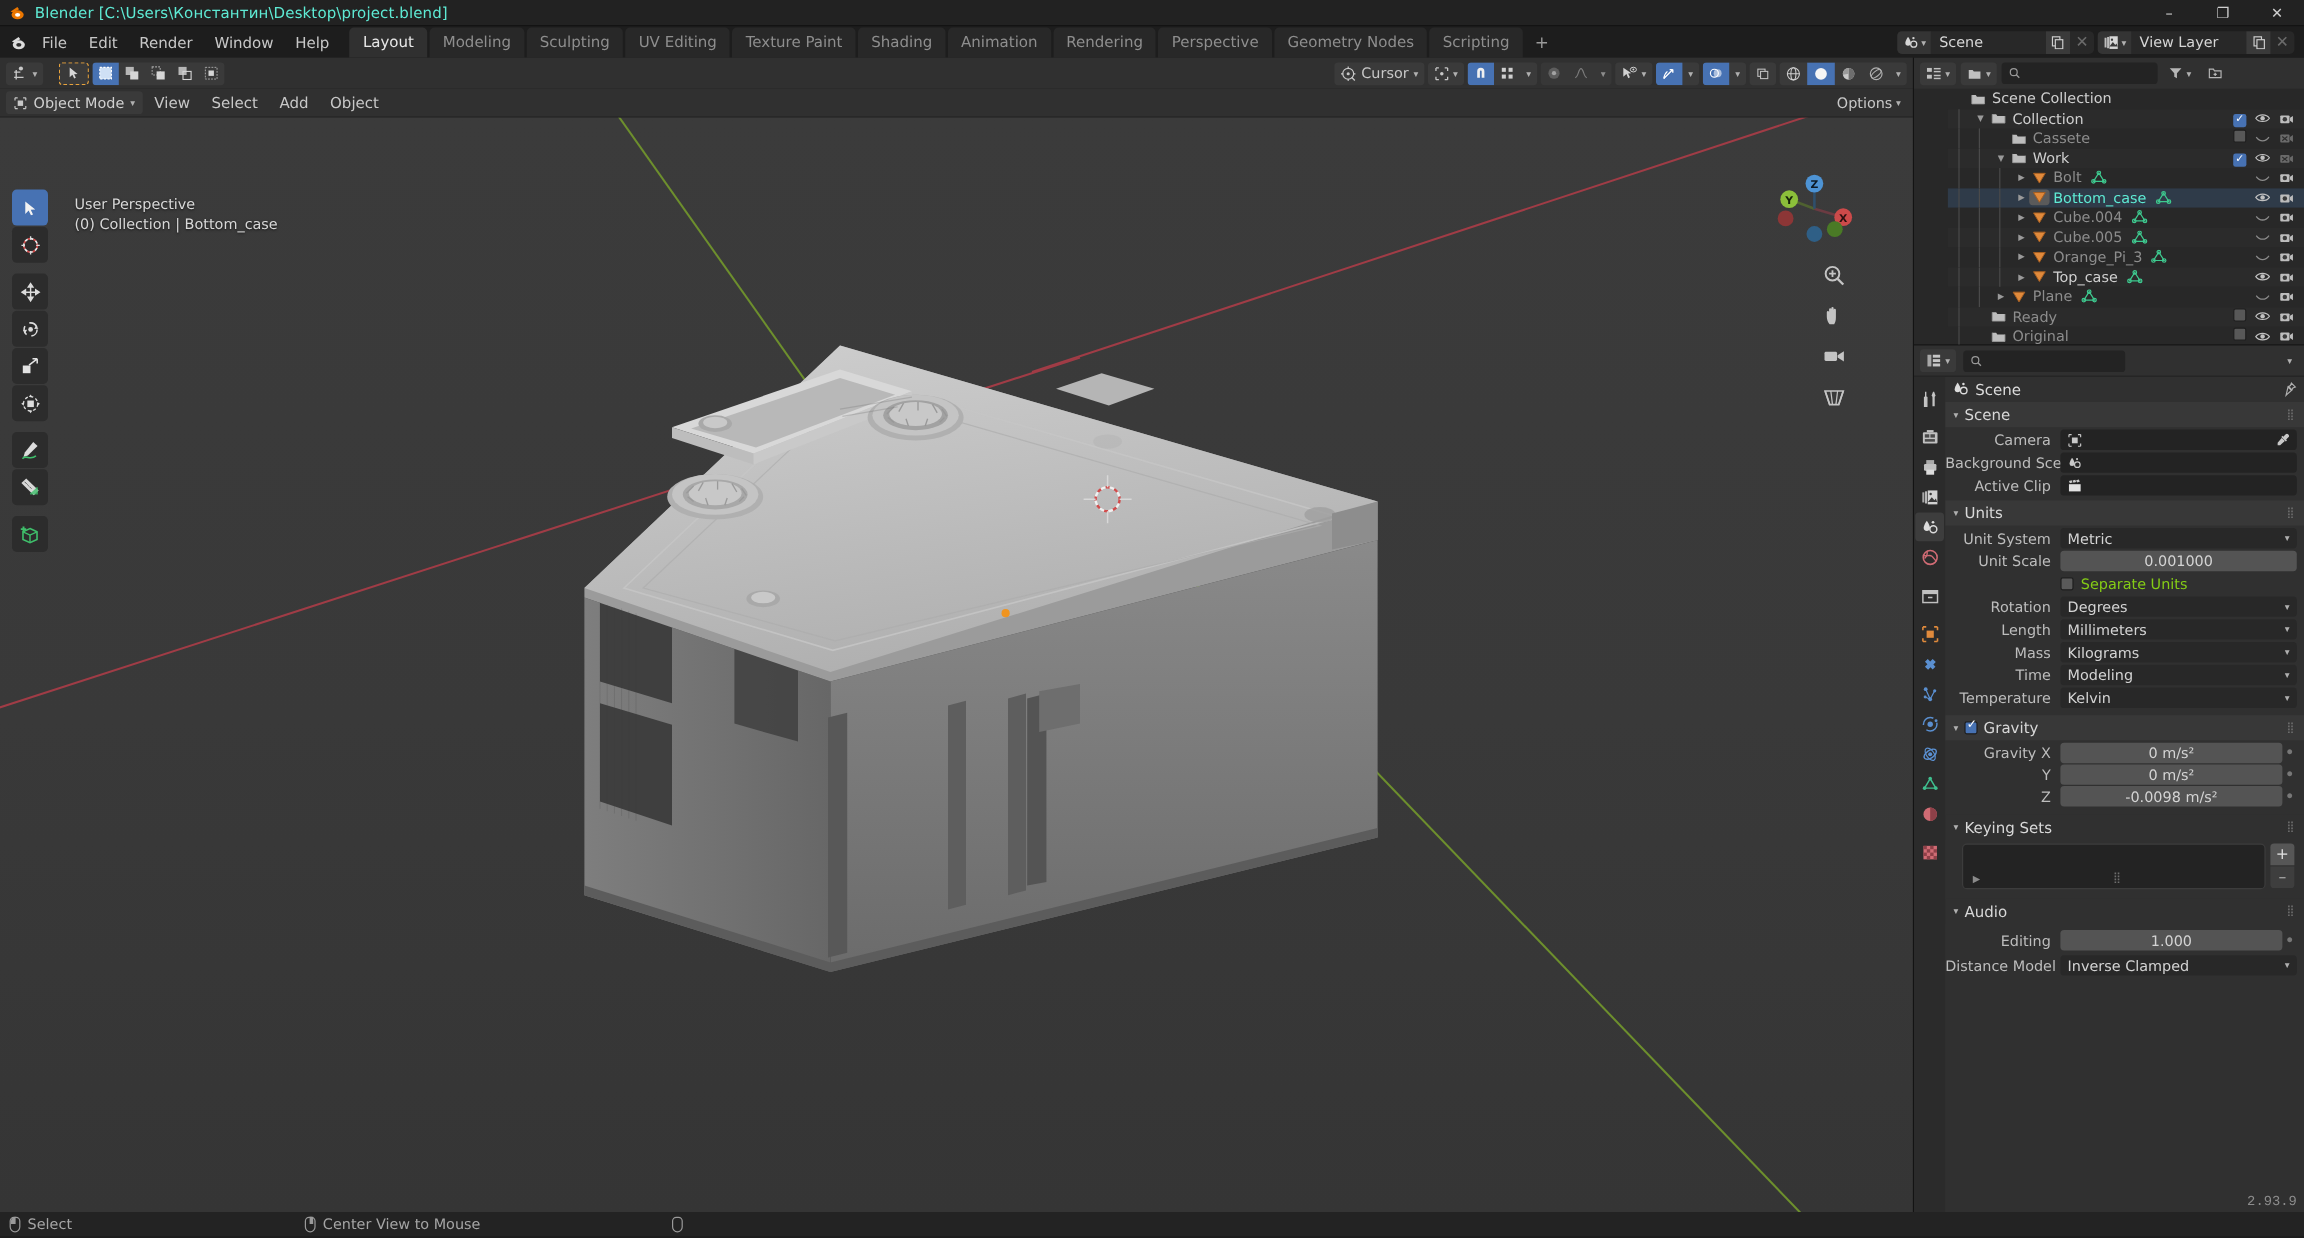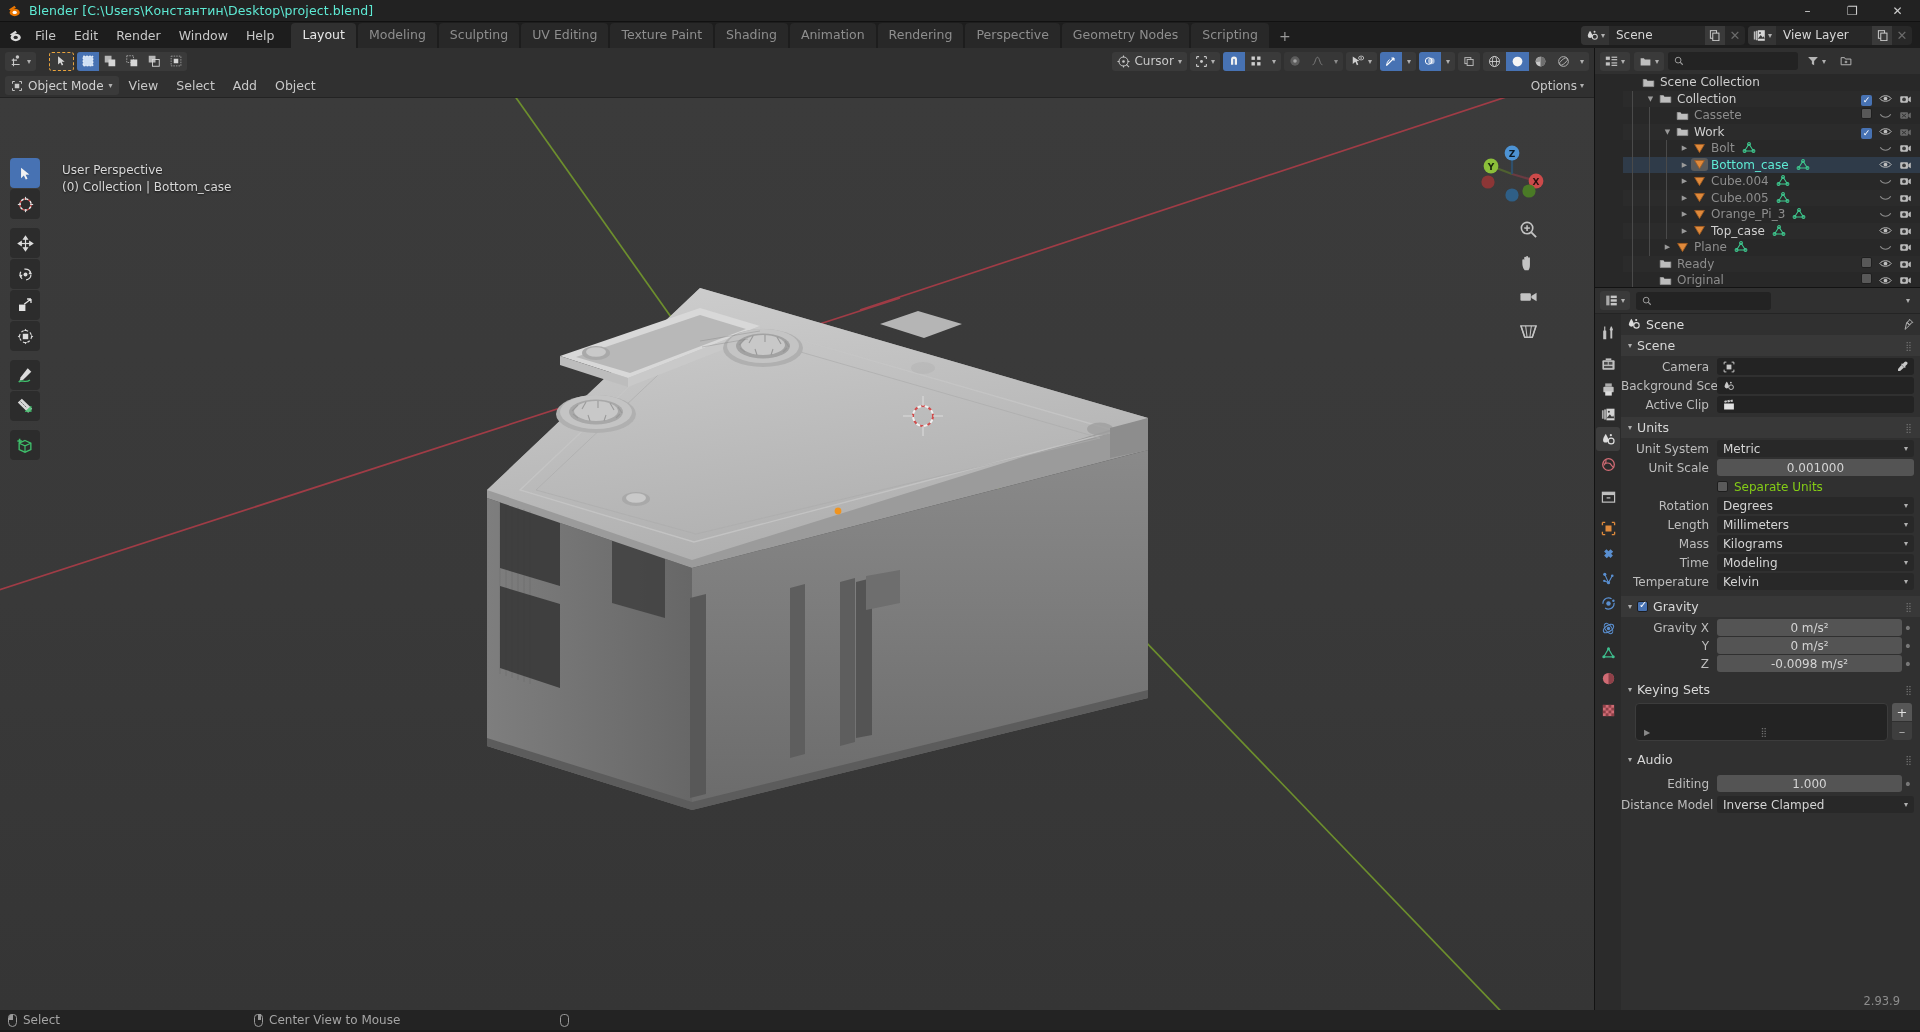--- a/index.html
+++ b/index.html
@@ -130,21 +130,21 @@
   .pfield{ flex:1; height:17px; background:#232323; border-radius:3px; display:flex;
     align-items:center; padding:0 6px; font-size:12px; color:#d4d4d4; gap:4px;}
   .pfield.drop{ background:#282828; justify-content:space-between;}
   .pfield.num{ background:#545454; justify-content:center; }
   .pdot{ width:12px; display:flex; align-items:center; justify-content:center; color:#777;
     font-size:14px; }
   .pcheck{ width:11px;height:11px; border:1px solid #1e1e1e; background:#5a5a5a; border-radius:2px;
     display:inline-block;}
   .pcheck.on{ background:#4772b3; position:relative;}
   .pcheck.on:after{ content:"✓"; position:absolute; left:1px; top:-3px; font-size:10px; color:#fff;}
-  #version{ position:absolute; right:20px; bottom:2px; font-size:11.5px; color:#8c8c8c;}
+  #version{ position:absolute; right:6px; bottom:2px; font-size:11.5px; color:#8c8c8c;font-family:Liberation Mono, monospace;}
 
   
   #status{ height:20px; background:#232323; display:flex; align-items:center; font-size:12px;
     color:#a5a5a5; padding:0 8px; gap:8px;}
   .sitem{ display:flex; align-items:center; gap:6px; }
   .mouse{ width:9px;height:13px;border:1.3px solid #9a9a9a; border-radius:4px 4px 5px 5px;
      position:relative; display:inline-block;}
   .mouse.l:before{ content:""; position:absolute; left:-0.3px; top:-0.3px; width:4px;height:6px;
      background:#9a9a9a; border-radius:4px 0 0 0;}
   .mouse.m:before{ content:""; position:absolute; left:3px; top:-0.3px; width:2.8px;height:6px;

